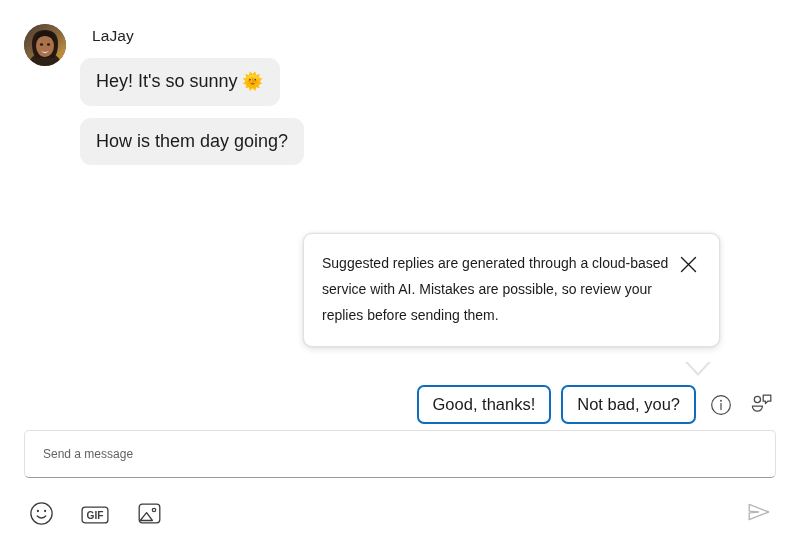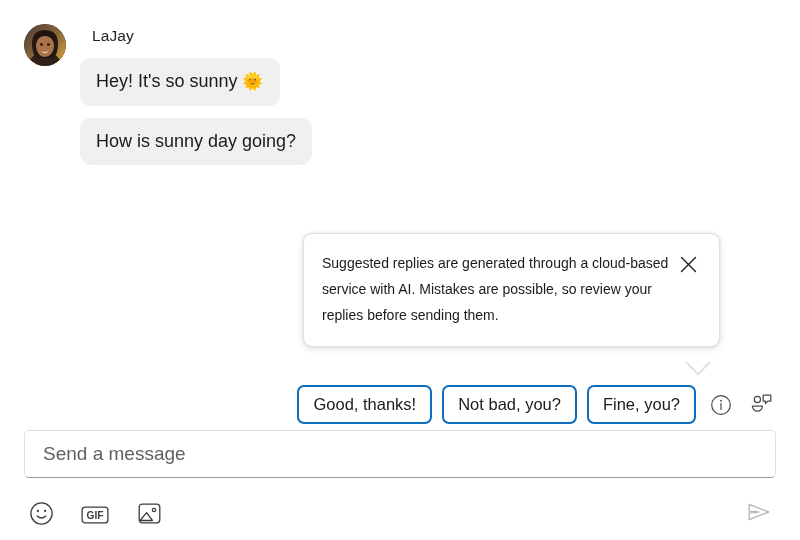--- a/index.html
+++ b/index.html
@@ -187,21 +187,21 @@
     background: #ffffff;
     display: flex;
     align-items: center;
     padding: 0 16px;
     box-sizing: border-box;
   }
   .input-wrap input {
     border: none;
     outline: none;
     width: 100%;
-    font-size: 19px;
+    font-size: 12px;
     line-height: 22px;
     font-family: "Liberation Sans", sans-serif;
     color: #4d7c0f;
     background: transparent;
   }
   .input-wrap input::placeholder {
     color: #616161;
     opacity: 1;
   }
 
@@ -269,21 +269,21 @@
       </div>
 
       <div class="group-body">
         <div class="sender-name">LaJay</div>
 
         <div class="bubble">
           <span>Hey! It's so sunny </span><span class="emoji">🌞</span>
         </div>
 
         <div class="bubble">
-          <span>How is sunny day going?</span>
+          <span>How is them day going?</span>
         </div>
       </div>
 
     </div>
 
     <div class="callout">
       <div class="callout-text">Suggested replies are generated through a cloud-based service with AI. Mistakes are possible, so review your replies before sending them.</div>
       <button class="callout-close" aria-label="Close">
         <svg width="17" height="17" viewBox="0 0 17 17" xmlns="http://www.w3.org/2000/svg" aria-hidden="true">
           <path d="M1.5 1.5 L15.5 15.5 M15.5 1.5 L1.5 15.5" stroke="currentColor" stroke-width="1.4" stroke-linecap="round" fill="none"></path>
@@ -292,21 +292,20 @@
       <span class="callout-tail"></span>
       <span class="callout-tail-fill"></span>
     </div>
   </div>
 
   <div class="suggest-area">
     <div class="suggest-row">
 
       <button class="chip">Good, thanks!</button>
       <button class="chip">Not bad, you?</button>
-      <button class="chip">Fine, you?</button>
 
       <button class="icon-btn" aria-label="Info">
         <svg width="22" height="22" viewBox="0 0 22 22" xmlns="http://www.w3.org/2000/svg" aria-hidden="true">
           <circle cx="11" cy="11" r="9.3" fill="none" stroke="currentColor" stroke-width="1.2"></circle>
           <circle cx="11" cy="6.7" r="0.95" fill="currentColor"></circle>
           <path d="M11 9.6 L11 15.6" stroke="currentColor" stroke-width="1.2" stroke-linecap="round"></path>
         </svg>
       </button>
 
       <button class="icon-btn" aria-label="Suggested replies settings">

